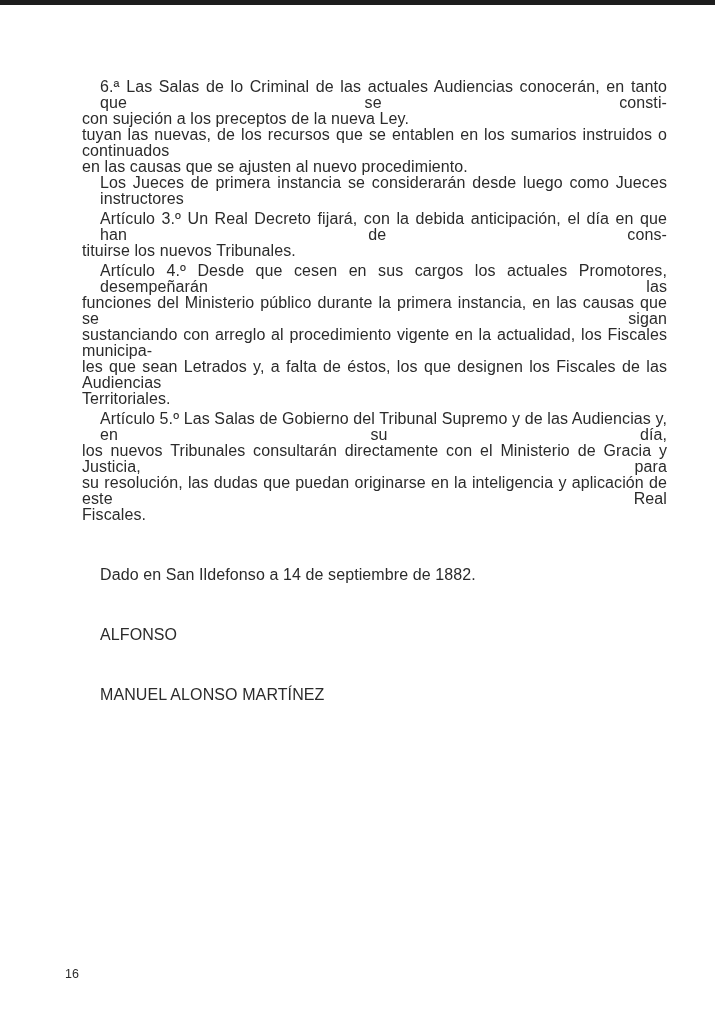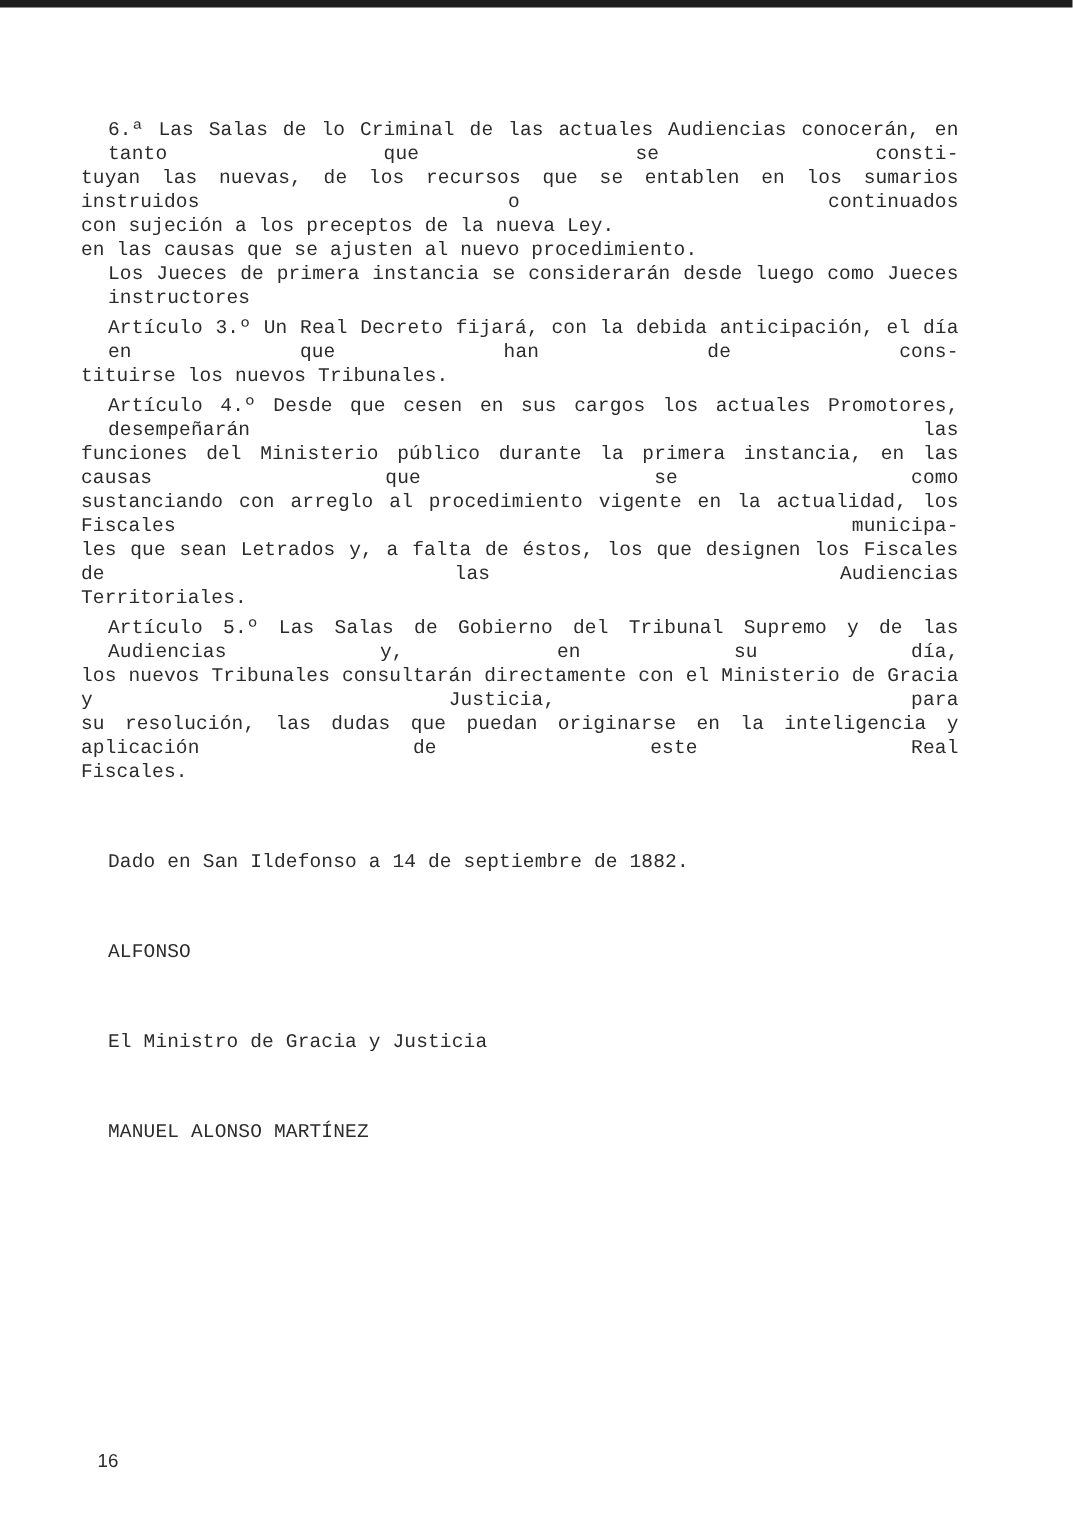--- a/index.html
+++ b/index.html
@@ -21,26 +21,25 @@
   .scan-edge-bar {
     position: absolute;
     top: 0; left: 0;
     width: 715px;
     height: 5px;
     background: var(--edge-bar);
   }
   .document-text {
     position: absolute;
     top: 79px;
-    left: 54px;
+    left: 82px;
     width: 585px;
-    font-size: 13px;
+    font-size: 16px;
     line-height: 16px;
     letter-spacing: 0.1px;
-    font-family: Liberation Mono, monospace;
   }
   .para { margin: 0; }
   .para .line { display: block; }
   .justified .line {
     text-align: justify;
     text-align-last: justify;
   }
   .justified .line.last {
     text-align-last: left;
   }
@@ -59,47 +58,46 @@
   }
 </style>
 </head>
 <body>
 
 <div class="scan-edge-bar"></div>
 
 <main class="document-text">
     <p class="para justified">
       <span class="line indent">6.ª Las Salas de lo Criminal de las actuales Audiencias conocerán, en tanto que se consti-</span>
+      <span class="line last">con sujeción a los preceptos de la nueva Ley.</span>
       <span class="line">tuyan las nuevas, de los recursos que se entablen en los sumarios instruidos o continuados</span>
-      <span class="line last">con sujeción a los preceptos de la nueva Ley.</span>
     </p>
     <p class="para justified">
       <span class="line last">en las causas que se ajusten al nuevo procedimiento.</span>
       <span class="line indent">Los Jueces de primera instancia se considerarán desde luego como Jueces instructores</span>
     </p>
     <p class="para justified gap-sm">
       <span class="line indent">Artículo 3.º Un Real Decreto fijará, con la debida anticipación, el día en que han de cons-</span>
       <span class="line last">tituirse los nuevos Tribunales.</span>
     </p>
     <p class="para justified gap-sm">
       <span class="line indent">Artículo 4.º Desde que cesen en sus cargos los actuales Promotores, desempeñarán las</span>
-      <span class="line">funciones del Ministerio público durante la primera instancia, en las causas que se como</span>
+      <span class="line">funciones del Ministerio público durante la primera instancia, en las causas que se sigan</span>
       <span class="line">sustanciando con arreglo al procedimiento vigente en la actualidad, los Fiscales municipa-</span>
       <span class="line">les que sean Letrados y, a falta de éstos, los que designen los Fiscales de las Audiencias</span>
       <span class="line last">Territoriales.</span>
     </p>
     <p class="para justified gap-sm">
       <span class="line indent">Artículo 5.º Las Salas de Gobierno del Tribunal Supremo y de las Audiencias y, en su día,</span>
       <span class="line">los nuevos Tribunales consultarán directamente con el Ministerio de Gracia y Justicia, para</span>
       <span class="line">su resolución, las dudas que puedan originarse en la inteligencia y aplicación de este Real</span>
       <span class="line last">Fiscales.</span>
     </p>
     <p class="para plain gap-sm">
       <span class="line">Dado en San Ildefonso a 14 de septiembre de 1882.</span>
       <span class="line last">ALFONSO</span>
     </p>
     <p class="para plain gap-md">
-      <span class="line">El Ministro de Gracia y Justicia</span>
       <span class="line last">MANUEL ALONSO MARTÍNEZ</span>
     </p>
   </main>
 
 <div class="page-number">16</div>
 
 </body></html>

